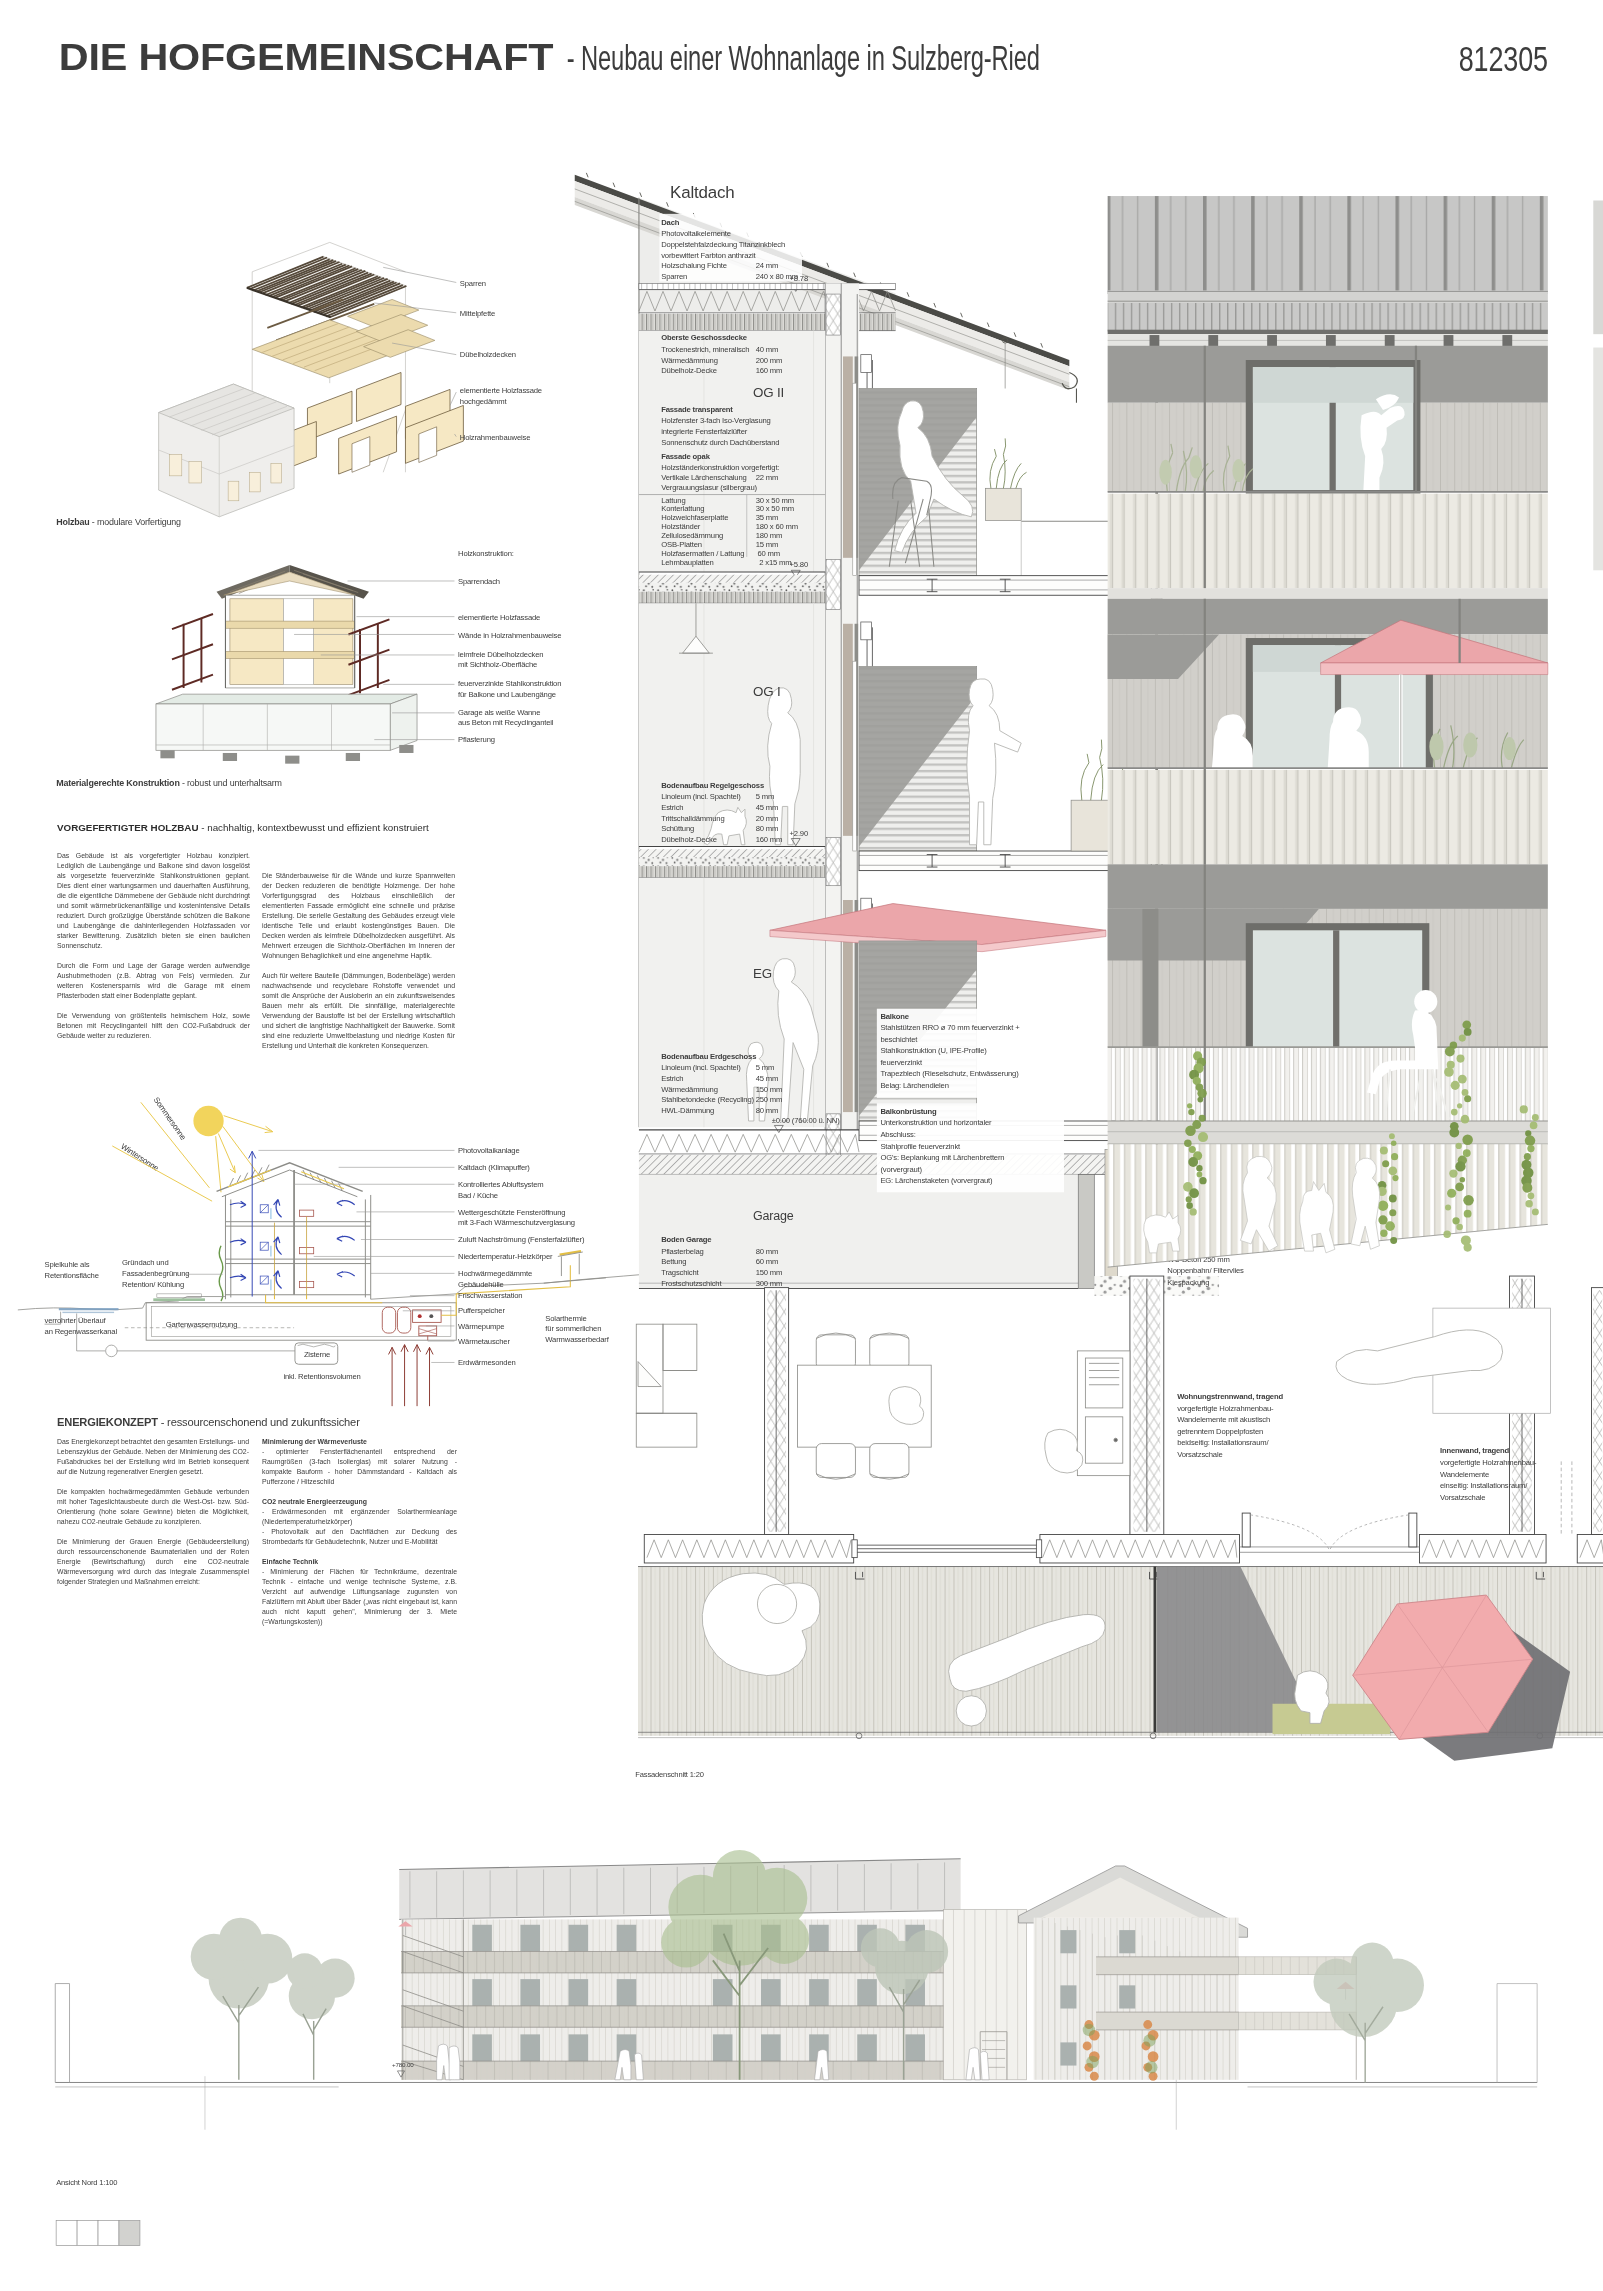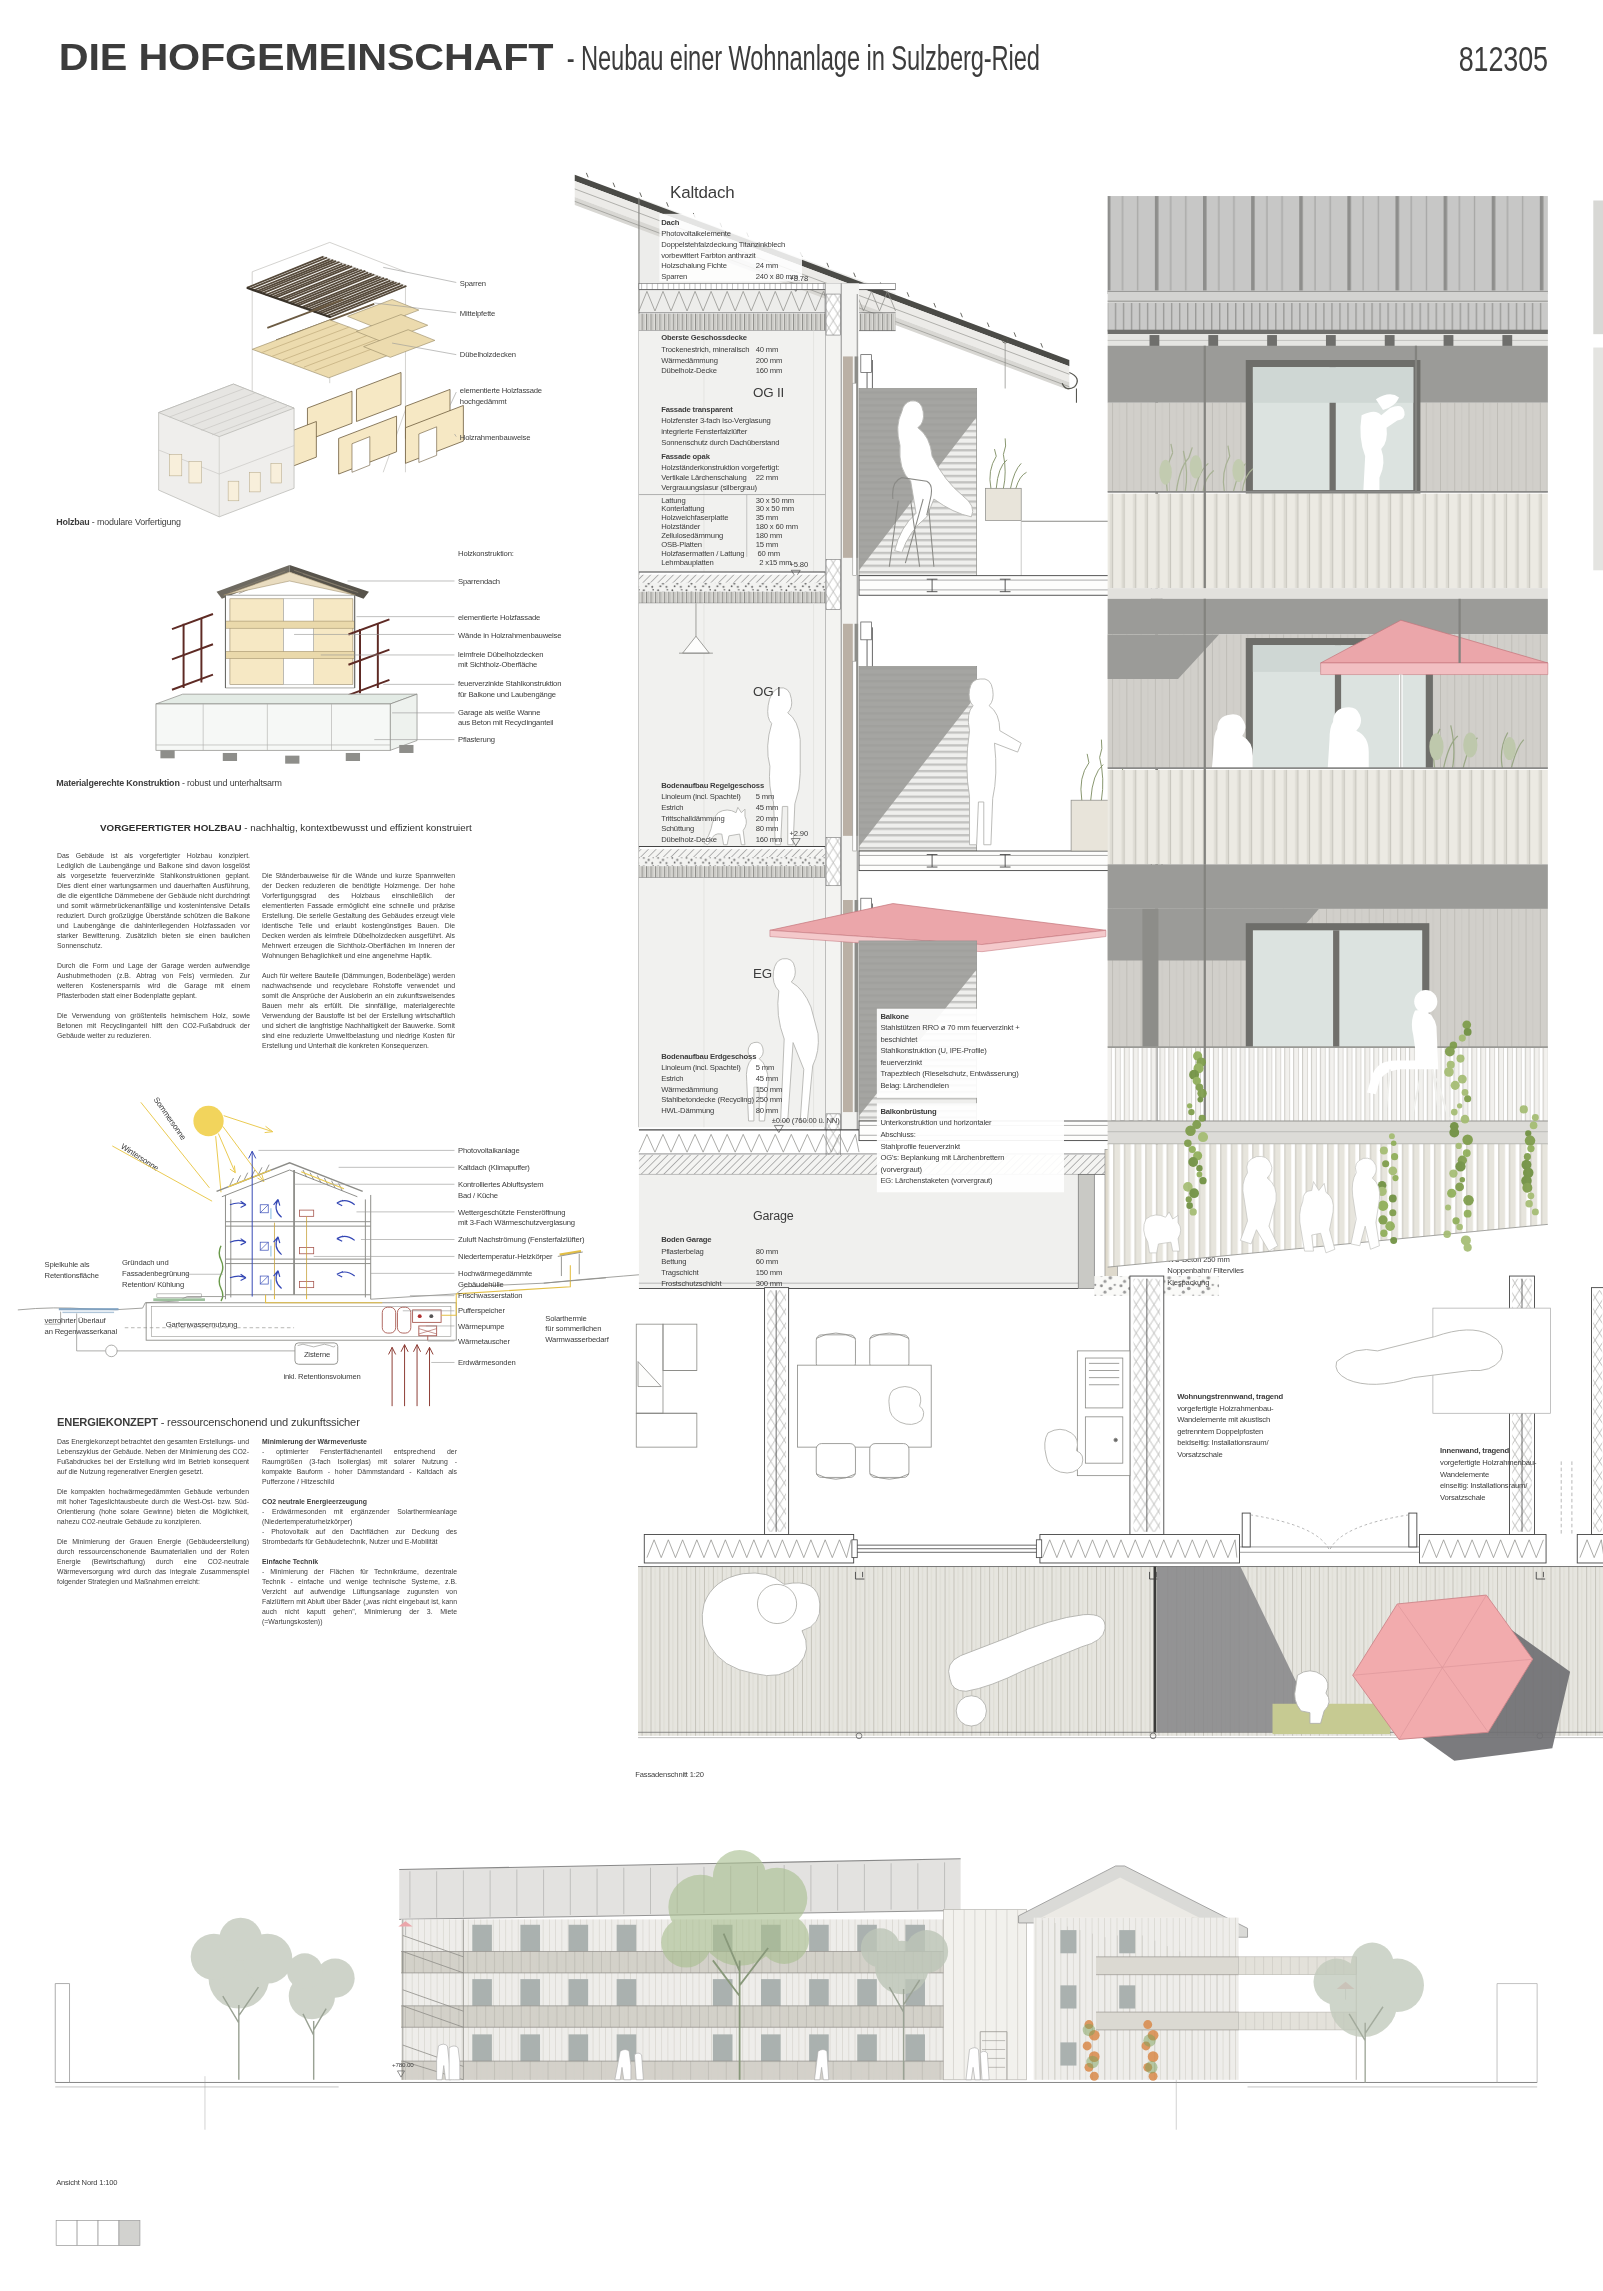--- a/index.html
+++ b/index.html
@@ -1696,21 +1696,21 @@
 <text x="63" y="2452" font-size="8.5">Ansicht Nord 1:100</text>
 
 <g>
 <rect x="63" y="2492" width="23.5" height="28" fill="#fff" stroke="#999" stroke-width="0.8"></rect>
 <rect x="86.5" y="2492" width="23.5" height="28" fill="#fff" stroke="#999" stroke-width="0.8"></rect>
 <rect x="110" y="2492" width="23.5" height="28" fill="#fff" stroke="#999" stroke-width="0.8"></rect>
 <rect x="133.5" y="2492" width="23.5" height="28" fill="#d2d2cf" stroke="#999" stroke-width="0.8"></rect>
 </g>
 </svg>
 
-<div class="hd" style="left:57px;top:822px;margin-left:43px;"><b>VORGEFERTIGTER HOLZBAU</b> - nachhaltig, kontextbewusst und effizient konstruiert</div>
+<div class="hd" style="left:57px;top:822px;"><b>VORGEFERTIGTER HOLZBAU</b> - nachhaltig, kontextbewusst und effizient konstruiert</div>
 
 <div class="t" style="left:57px;top:851px;width:193px;">
 <p>Das Gebäude ist als vorgefertigter Holzbau konzipiert. Lediglich die Laubengänge und Balkone sind davon losgelöst als vorgesetzte feuerverzinkte Stahlkonstruktionen geplant. Dies dient einer wartungsarmen und dauerhaften Ausführung, die die eigentliche Dämmebene der Gebäude nicht durchdringt und somit wärmebrückenanfällige und kostenintensive Details reduziert. Durch großzügige Überstände schützen die Balkone und Laubengänge die dahinterliegenden Holzfassaden vor starker Bewitterung. Zusätzlich bieten sie einen baulichen Sonnenschutz.</p>
 <p>Durch die Form und Lage der Garage werden aufwendige Aushubmethoden (z.B. Abtrag von Fels) vermieden. Zur weiteren Kostenersparnis wird die Garage mit einem Pflasterboden statt einer Bodenplatte geplant.</p>
 <p>Die Verwendung von größtenteils heimischem Holz, sowie Betonen mit Recyclinganteil hilft den CO2-Fußabdruck der Gebäude weiter zu reduzieren.</p>
 </div>
 
 <div class="t" style="left:262px;top:871px;width:193px;">
 <p>Die Ständerbauweise für die Wände und kurze Spannweiten der Decken reduzieren die benötigte Holzmenge. Der hohe Vorfertigungsgrad des Holzbaus einschließlich der elementierten Fassade ermöglicht eine schnelle und präzise Erstellung. Die serielle Gestaltung des Gebäudes erzeugt viele identische Teile und erlaubt kostengünstiges Bauen. Die Decken werden als leimfreie Dübelholzdecken ausgeführt. Als Mehrwert erzeugen die Sichtholz-Oberflächen im Inneren der Wohnungen Behaglichkeit und eine angenehme Haptik.</p>
 <p>Auch für weitere Bauteile (Dämmungen, Bodenbeläge) werden nachwachsende und recyclebare Rohstoffe verwendet und somit die Ansprüche der Ausloberin an ein zukunftsweisendes Bauen mehr als erfüllt. Die sinnfällige, materialgerechte Verwendung der Baustoffe ist bei der Erstellung wirtschaftlich und sichert die langfristige Nachhaltigkeit der Bauwerke. Somit sind eine reduzierte Umweltbelastung und niedrige Kosten für Erstellung und Unterhalt die konkreten Konsequenzen.</p>

